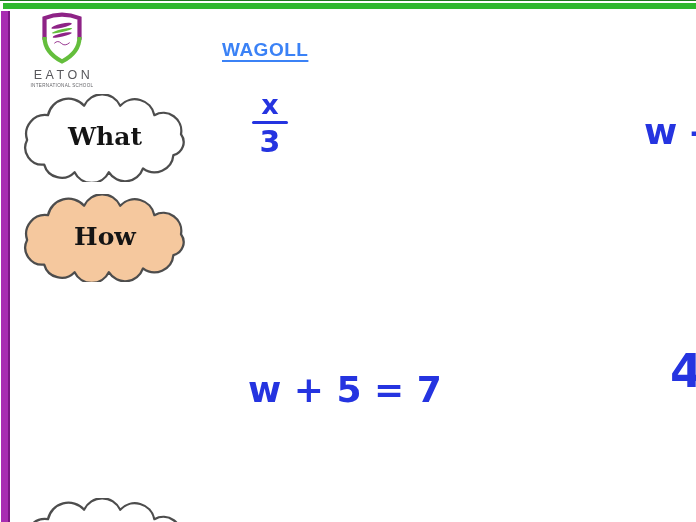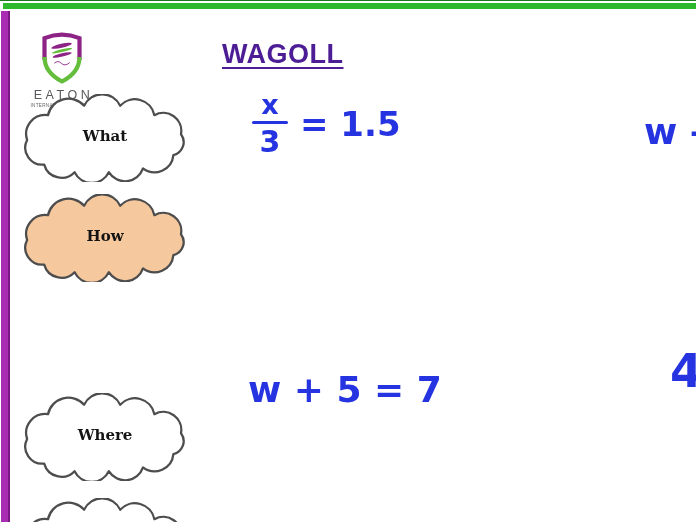--- a/index.html
+++ b/index.html
@@ -19,54 +19,54 @@
     position:absolute; left:3px; top:2px; right:0; height:6px;
     background:#2EB82E;
   }
   .side-bar {
     position:absolute; left:1px; top:10px; bottom:0; width:9px;
     background:#A82DB2;
     border-right:2px solid #7C1786;
   }
 
   
-  .logo { position:absolute; left:26px; top:28px; width:72px; text-align:center; }
+  .logo { position:absolute; left:26px; top:8px; width:72px; text-align:center; }
   .logo svg { display:block; margin:0 auto; }
   .logo-name {
     margin-top:3px;
     font-size:12.5px; letter-spacing:3.5px; color:#57575B;
     padding-left:3px; white-space:nowrap;
   }
   .logo-sub {
     font-size:4.6px; letter-spacing:0.3px; color:#66666A;
     margin-top:1px; white-space:nowrap;
   }
 
   
   .page-title {
     position:absolute; left:222px; top:38px;
-    font-size:27px; font-weight:bold; color:#4c1d95;
+    font-size:19px; font-weight:bold; color:#3b82f6;
     letter-spacing:0.5px;
     text-decoration:underline;
     text-decoration-thickness:2px;
     text-underline-offset:4px;
   }
 
   
   .cloud {
     position:absolute; left:10px; width:190px; height:88px;
   }
   .cloud svg { position:absolute; inset:0; width:100%; height:100%; }
   .cloud-path { fill:#ffffff; stroke:#4D4D4D; stroke-width:2.4; stroke-linejoin:round; }
   .cloud--filled .cloud-path { fill:#F5C89E; }
   .cloud-label {
     position:absolute; inset:0;
     display:flex; align-items:center; justify-content:center;
     font-family:"DejaVu Serif", serif; font-weight:bold;
-    font-size:15px; color:#141414;
+    font-size:25px; color:#141414;
     padding-bottom:4px;
   }
   .cloud-what  { top:93px;  }
   .cloud-how   { top:193px; }
   .cloud-why   { top:292px; }
   .cloud-where { top:392px; }
   .cloud-partial { top:497px; }
 
   
   .eq {
@@ -121,41 +121,34 @@
   </div>
 
   <div class="cloud cloud-how cloud--filled">
     <svg viewBox="0 0 200 92">
       <path class="cloud-path" d="M18 48 A20 20 0 0 1 40 22 A22 22 0 0 1 78 12 A21 21 0 0 1 116 12 A21 21 0 0 1 152 22 A19 19 0 0 1 180 42 A14 14 0 0 1 172 64 A20 20 0 0 1 140 78 A20 20 0 0 1 104 82 A20 20 0 0 1 68 82 A19 19 0 0 1 36 74 A18 18 0 0 1 18 48 Z"></path>
     </svg>
     <div class="cloud-label">How</div>
   </div>
 
 
-  <div class="cloud cloud-where">
-    <svg viewBox="0 0 200 92">
-      <path class="cloud-path" d="M18 48 A20 20 0 0 1 40 22 A22 22 0 0 1 78 12 A21 21 0 0 1 116 12 A21 21 0 0 1 152 22 A19 19 0 0 1 180 42 A14 14 0 0 1 172 64 A20 20 0 0 1 140 78 A20 20 0 0 1 104 82 A20 20 0 0 1 68 82 A19 19 0 0 1 36 74 A18 18 0 0 1 18 48 Z"></path>
-    </svg>
-    <div class="cloud-label">Where</div>
-  </div>
 
   <div class="cloud cloud-partial">
     <svg viewBox="0 0 200 92">
       <path class="cloud-path" d="M18 48 A20 20 0 0 1 40 22 A22 22 0 0 1 78 12 A21 21 0 0 1 116 12 A21 21 0 0 1 152 22 A19 19 0 0 1 180 42 A14 14 0 0 1 172 64 A20 20 0 0 1 140 78 A20 20 0 0 1 104 82 A20 20 0 0 1 68 82 A19 19 0 0 1 36 74 A18 18 0 0 1 18 48 Z"></path>
     </svg>
     <div class="cloud-label"></div>
   </div>
 
   <div class="eq eq-fraction">
     <div class="frac">
       <span class="frac-num">x</span>
       <span class="frac-bar"></span>
       <span class="frac-den">3</span>
     </div>
-    <span class="frac-rhs">= 1.5</span>
   </div>
 
   <div class="eq eq-w-plus">w + 5 = 7</div>
 
   <div class="eq eq-w-minus">w –</div>
 
   <div class="eq eq-four">4</div>
 
 </div>
 

